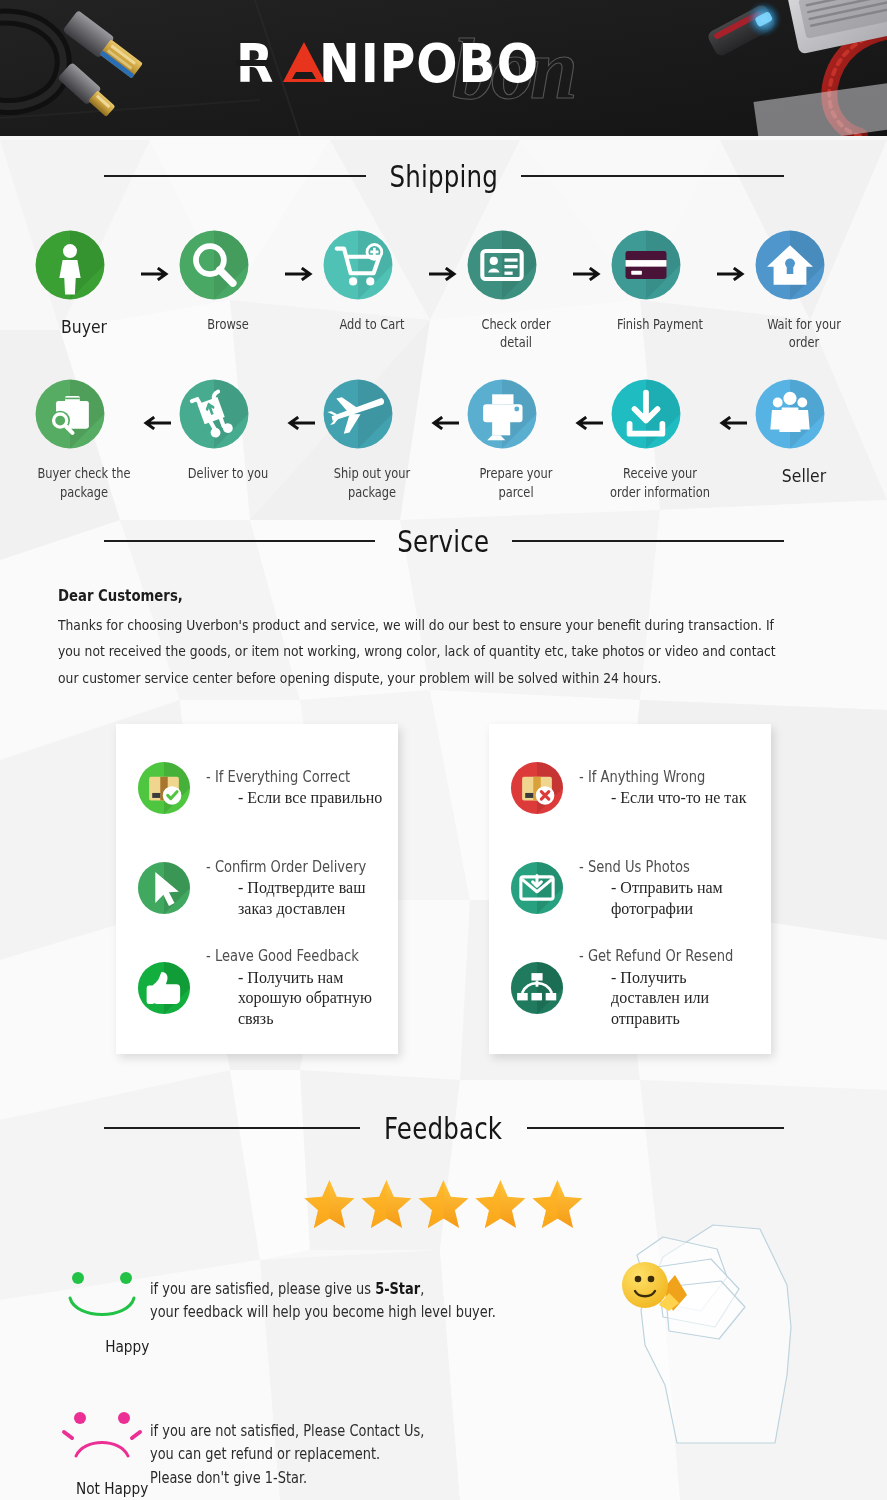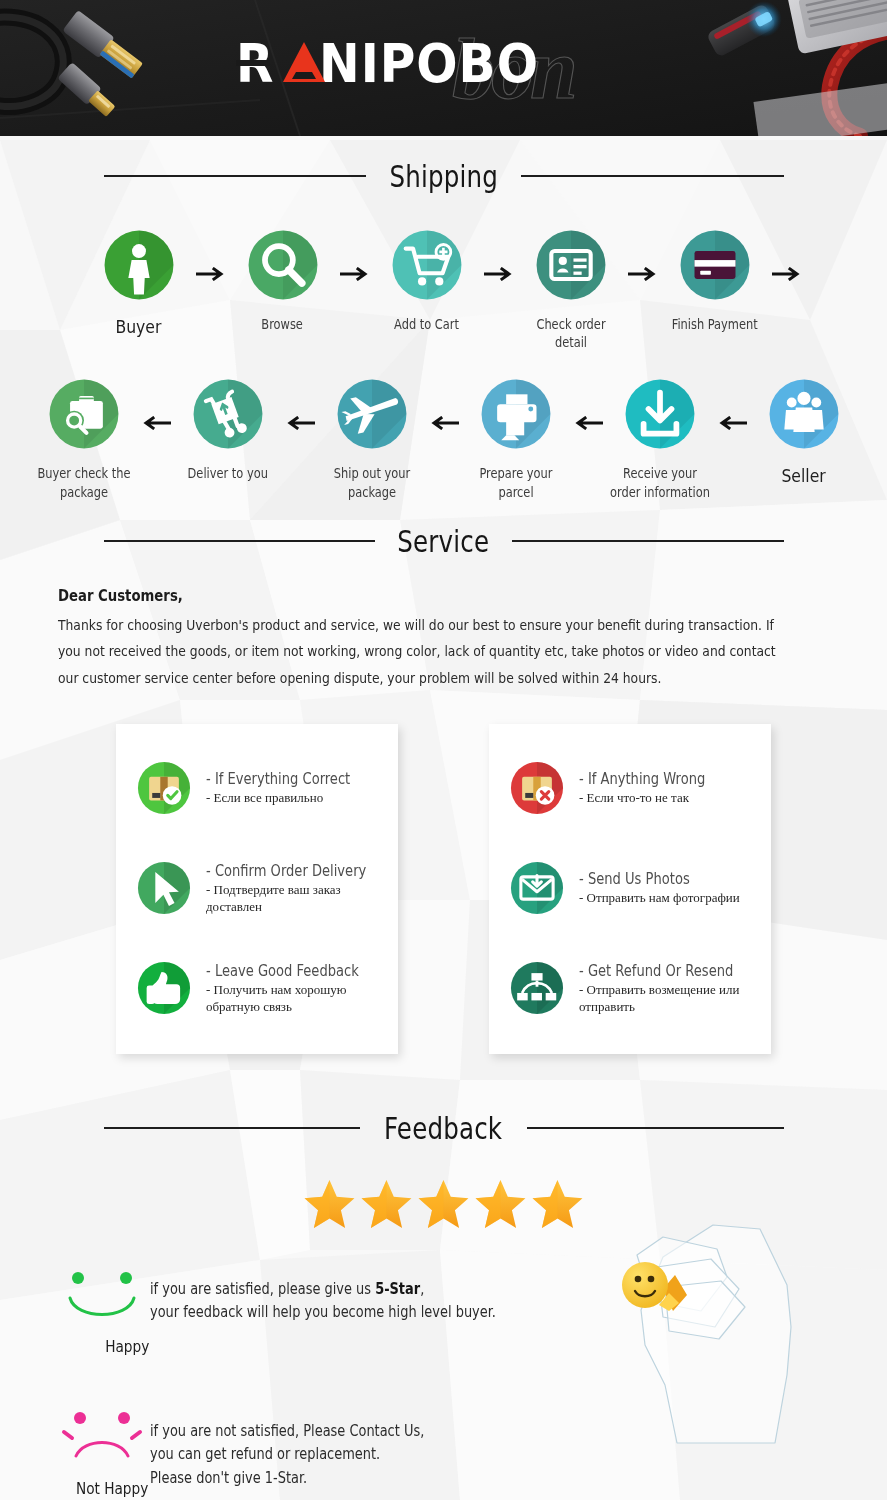--- a/index.html
+++ b/index.html
@@ -84,21 +84,20 @@
     z-index: 3;
     display: flex;
     align-items: flex-start;
     justify-content: center;
     padding: 0 10px;
   }
   .flow-step {
     width: 110px;
     display: flex;
     flex-direction: column;
-    align-items: center;
   }
   .flow-arrow {
     width: 34px;
     flex: 0 0 34px;
     display: flex;
     align-items: center;
     justify-content: center;
     height: 80px;
     font-size: 0;
     padding-top: 20px;
@@ -175,24 +174,25 @@
   .card-en {
     font-family: "Liberation Sans Narrow", "DejaVu Sans Condensed", "Liberation Sans", sans-serif;
     font-size: 15px;
     color: #4e4e4e;
     line-height: 1.35;
     transform: scaleX(0.97);
     transform-origin: left center;
   }
   .card-ru {
     font-family: "Liberation Serif", serif;
-    font-size: 13px;
+    font-size: 16px;
     color: #262626;
     line-height: 1.3;
     margin-top: 1px;
+    margin-left: 32px;
   }
 
   
   .stars {
     position: relative;
     z-index: 3;
     display: flex;
     justify-content: center;
     gap: 2px;
     margin-top: 32px;
@@ -475,20 +475,30 @@
       </svg>
       <div class="flow-label">Finish Payment</div>
     </div>
 
     <div class="flow-arrow">
       <svg width="30" height="14" viewBox="0 0 30 14">
         <path d="M0 7 h22 M18 2 l7 5 l-7 5" stroke="#111" stroke-width="3" fill="none" stroke-linecap="square"></path>
       </svg>
     </div>
 
+    <div class="flow-step">
+      <svg class="icon-circle" width="82" height="82" viewBox="0 0 100 100">
+        <circle cx="50" cy="50" r="42" fill="#4e96cc"></circle>
+        <path d="M50 8 A42 42 0 0 1 92 50 L50 92 Z" fill="#000" opacity="0.07"></path>
+        <path d="M50 26 L78 52 h-8 v22 h-40 v-22 h-8 Z" fill="#fff"></path>
+        <circle cx="50" cy="48" r="6" fill="#4e96cc"></circle>
+        <rect x="46" y="48" width="8" height="13" fill="#4e96cc"></rect>
+      </svg>
+      <div class="flow-label">Wait for your order</div>
+    </div>
   </div>
 
   <div class="flow" style="margin-top:22px">
 
     <div class="flow-step">
       <svg class="icon-circle" width="82" height="82" viewBox="0 0 100 100">
         <circle cx="50" cy="50" r="42" fill="#56ac62"></circle>
         <path d="M50 8 A42 42 0 0 1 92 50 L50 92 Z" fill="#000" opacity="0.07"></path>
         <rect x="33" y="34" width="40" height="34" rx="3" fill="#fff"></rect>
         <rect x="44" y="28" width="18" height="8" rx="2" fill="#fff"></rect>
@@ -706,21 +716,21 @@
             <path d="M50 8 A42 42 0 0 1 92 50 L50 92 Z" fill="#000" opacity="0.10"></path>
             <rect x="41" y="26" width="18" height="12" fill="#fff"></rect>
             <path d="M50 38 v10 M26 58 a26 26 0 0 1 48 0" stroke="#fff" stroke-width="4.5" fill="none"></path>
             <rect x="18" y="58" width="17" height="12" fill="#fff"></rect>
             <rect x="41" y="58" width="17" height="12" fill="#fff"></rect>
             <rect x="64" y="58" width="17" height="12" fill="#fff"></rect>
           </svg>
         </div>
         <div class="card-txt">
           <div class="card-en">- Get Refund Or Resend</div>
-          <div class="card-ru">- Отправить возмещение или отправить</div>
+          <div class="card-ru">- Получить доставлен или отправить</div>
         </div>
       </div>
     </div>
   </div>
 
   <div style="height:56px"></div>
   <div class="sec-head">
     <div class="sec-rule"></div>
     <div class="sec-title">Feedback</div>
     <div class="sec-rule"></div>

